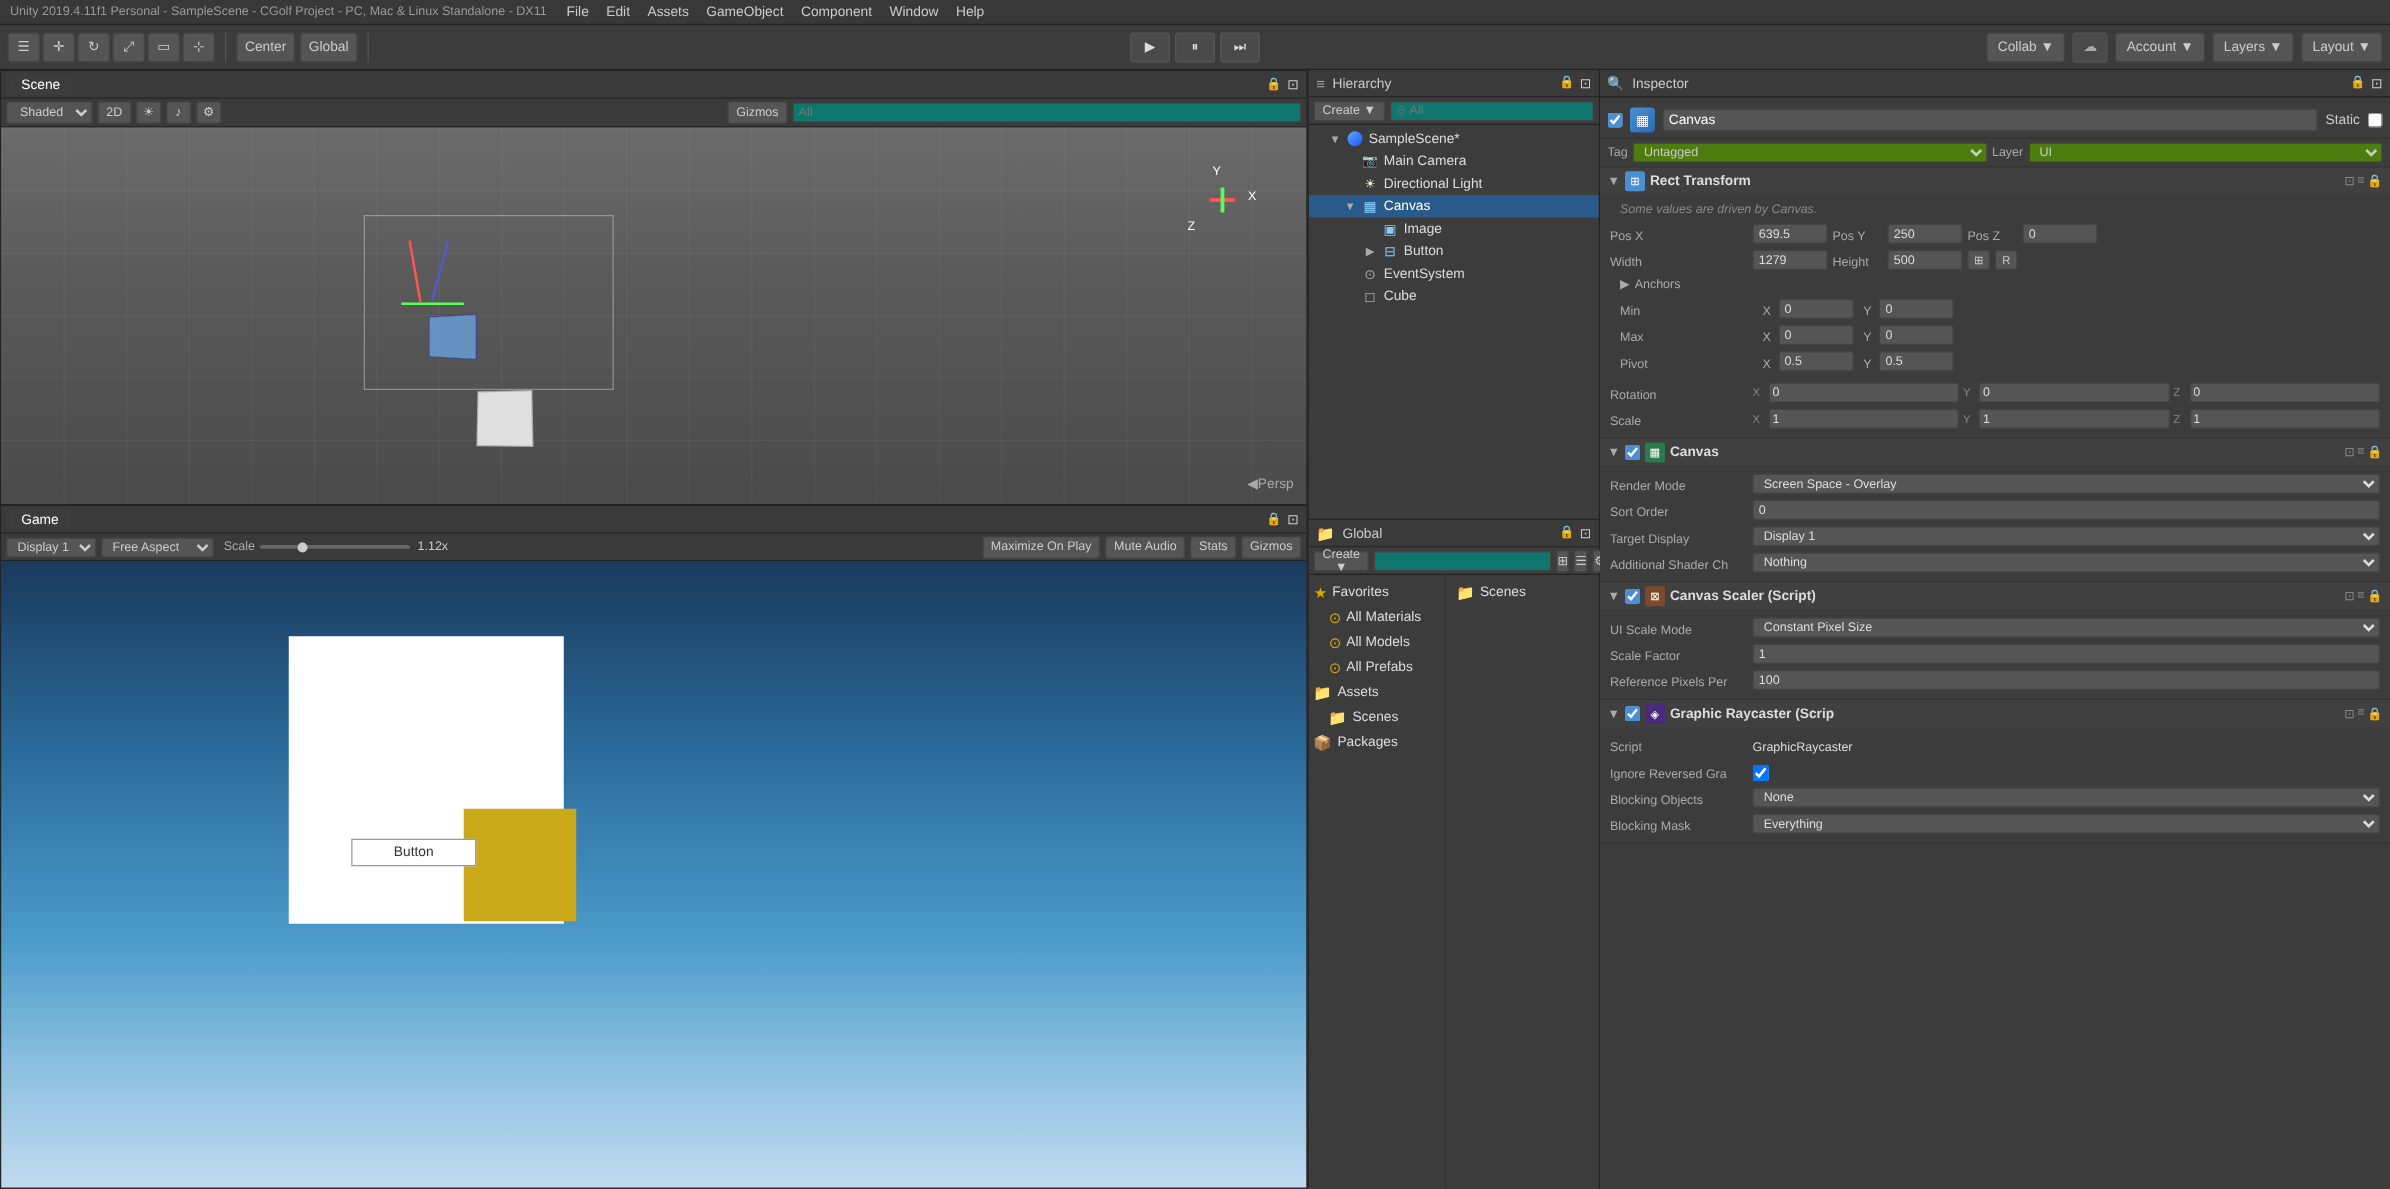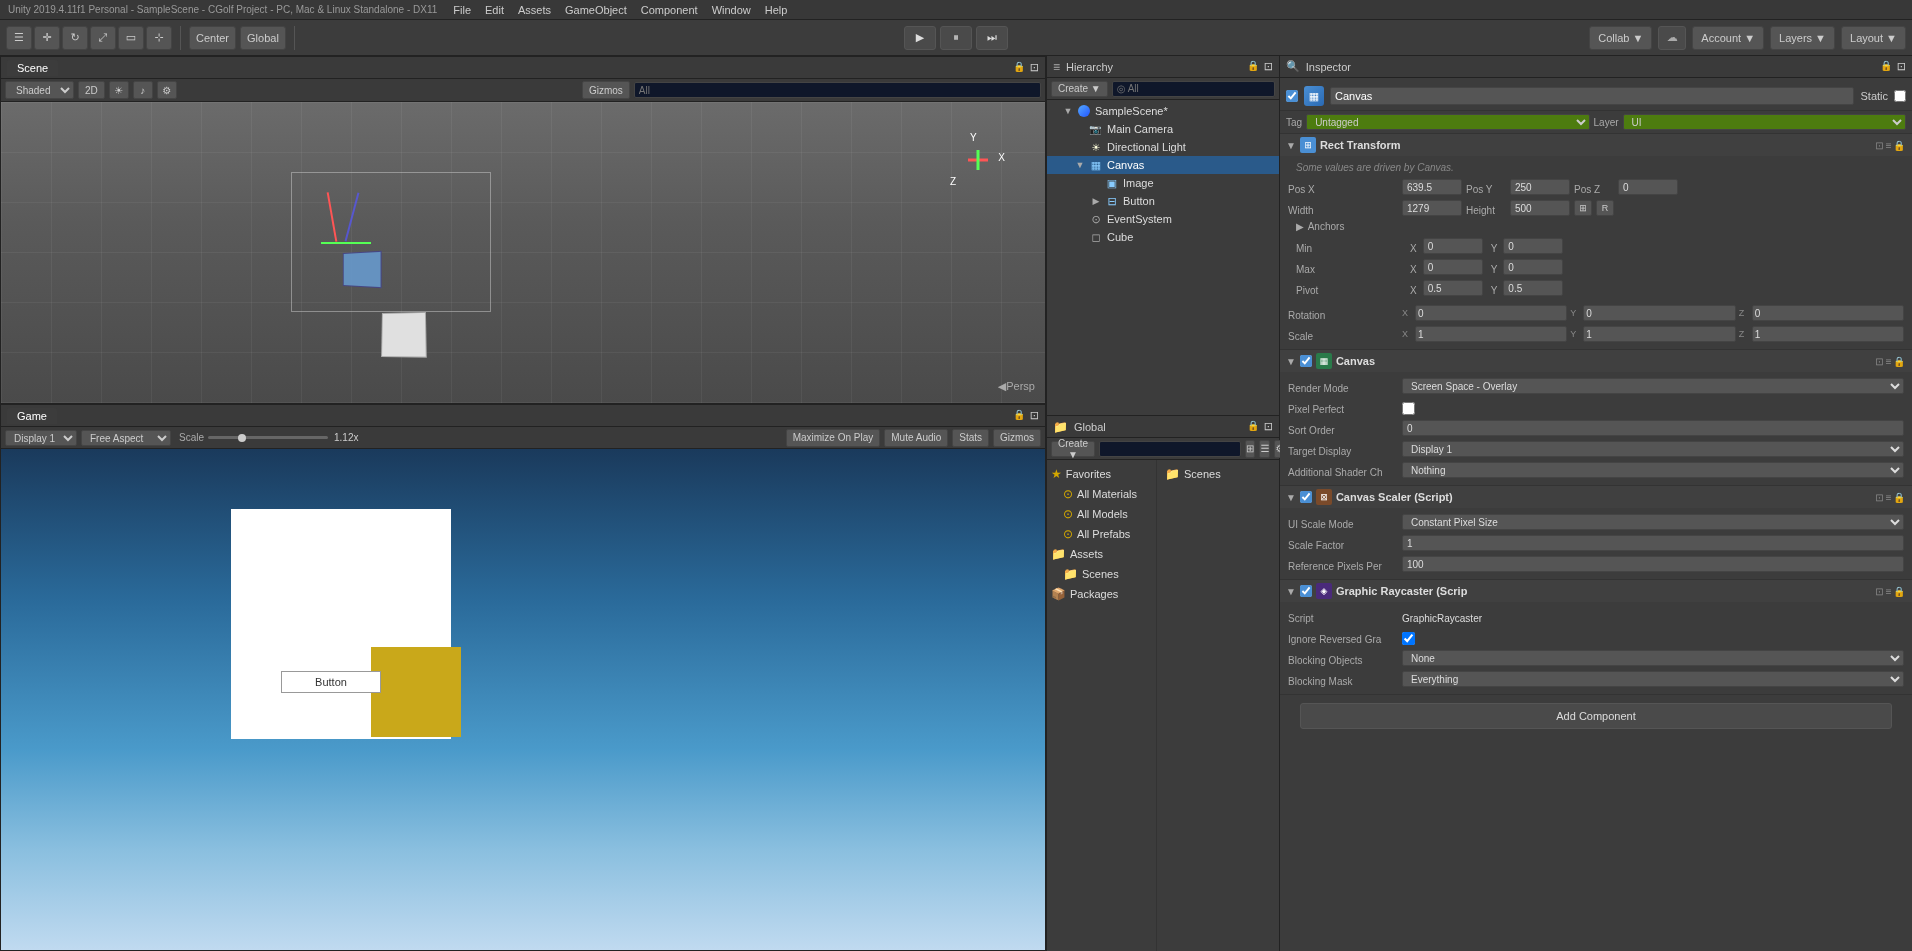--- a/index.html
+++ b/index.html
@@ -299,21 +299,21 @@
       color: #ccc;
       padding: 1px 6px;
       border-radius: 2px;
       cursor: pointer;
       font-size: 10px;
       height: 16px;
       display: flex;
       align-items: center;
     }
     .search-box {
-      background: #0f172a;
+      background: #0f766e;
       border: 1px solid #444;
       color: #ccc;
       padding: 1px 4px;
       border-radius: 2px;
       font-size: 10px;
       height: 16px;
       flex: 1;
     }
 
     .hierarchy-content {
@@ -1157,24 +1157,20 @@
             </div>
           </div>
           <div class="comp-body">
             <div class="field-row">
               <span class="field-label">Render Mode</span>
               <select class="field-dropdown">
                 <option>Screen Space - Overlay</option>
               </select>
             </div>
             <div class="field-row">
-              <span class="field-label">Pixel Perfect</span>
-              <input type="checkbox" style="">
-            </div>
-            <div class="field-row">
               <span class="field-label">Sort Order</span>
               <input class="field-input-wide" value="0" style="">
             </div>
             <div class="field-row">
               <span class="field-label">Target Display</span>
               <select class="field-dropdown">
                 <option>Display 1</option>
               </select>
             </div>
             <div class="field-row">
@@ -1245,20 +1241,19 @@
             </div>
             <div class="field-row">
               <span class="field-label">Blocking Mask</span>
               <select class="field-dropdown">
                 <option>Everything</option>
               </select>
             </div>
           </div>
         </div>
 
-        <div class="add-component-btn">Add Component</div>
 
       </div>
     </div>
 
   </div>
 
 </div>
 
 </body></html>

